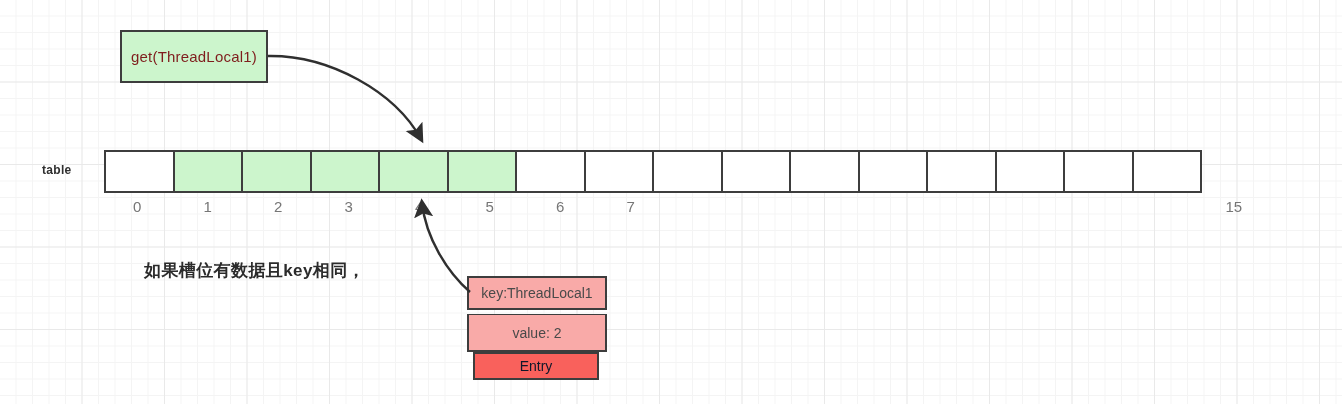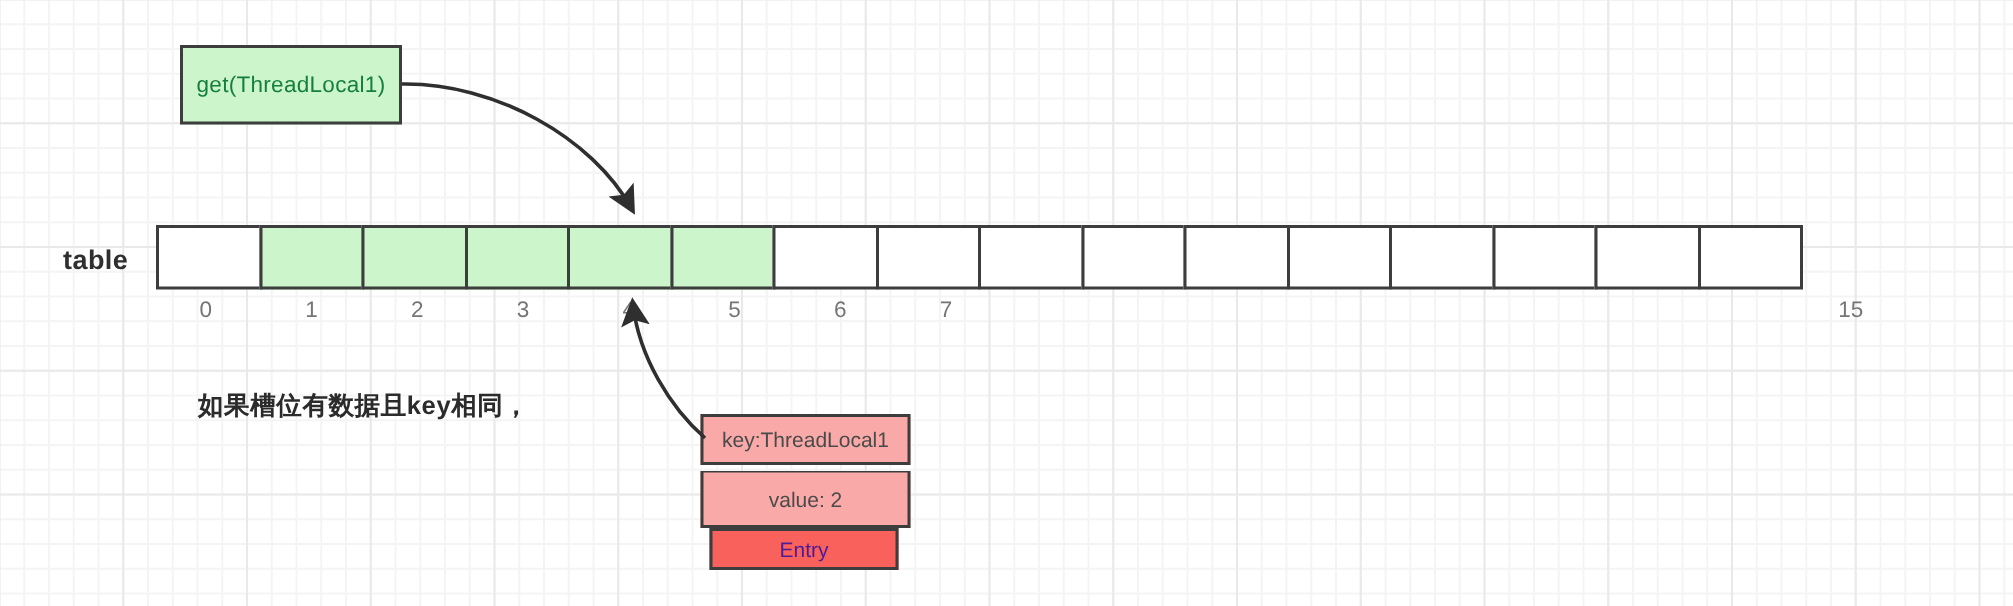--- a/index.html
+++ b/index.html
@@ -34,30 +34,30 @@
     top: 30px;
     width: 148px;
     height: 53px;
     box-sizing: border-box;
     background: #ccf5cc;
     border: 2px solid #3d3d3d;
     display: flex;
     align-items: center;
     justify-content: center;
     font-size: 15px;
-    color: #15803d;
+    color: #7f1d1d;
     letter-spacing: 0.2px;
   }
 
   
   .table-label {
     position: absolute;
     left: 42px;
     top: 163px;
-    font-size: 18px;
+    font-size: 12px;
     font-weight: bold;
     color: #2f2f2f;
     letter-spacing: 0.3px;
   }
   .table-row {
     position: absolute;
     left: 104px;
     top: 150px;
     height: 43px;
     display: flex;
@@ -87,21 +87,21 @@
     text-align: left;
     padding-left: 29px;
     box-sizing: border-box;
     line-height: 22px;
   }
   .index-cell.last { padding-left: 64px; }
 
   
   .note {
     position: absolute;
-    left: 100px;
+    left: 112px;
     top: 258px;
     width: 285px;
     text-align: center;
     font-size: 17px;
     font-weight: bold;
     color: #2b2b2b;
     line-height: 26px;
     letter-spacing: 0.4px;
   }
 
@@ -127,21 +127,21 @@
     top: 352px;
     width: 126px;
     height: 28px;
     box-sizing: border-box;
     background: #f9615c;
     border: 2px solid #3d3d3d;
     display: flex;
     align-items: center;
     justify-content: center;
     font-size: 14px;
-    color: #4c1d95;
+    color: #0f172a;
   }
 
   
   .arrows {
     position: absolute;
     left: 0; top: 0;
     width: 1342px;
     height: 404px;
     pointer-events: none;
   }

